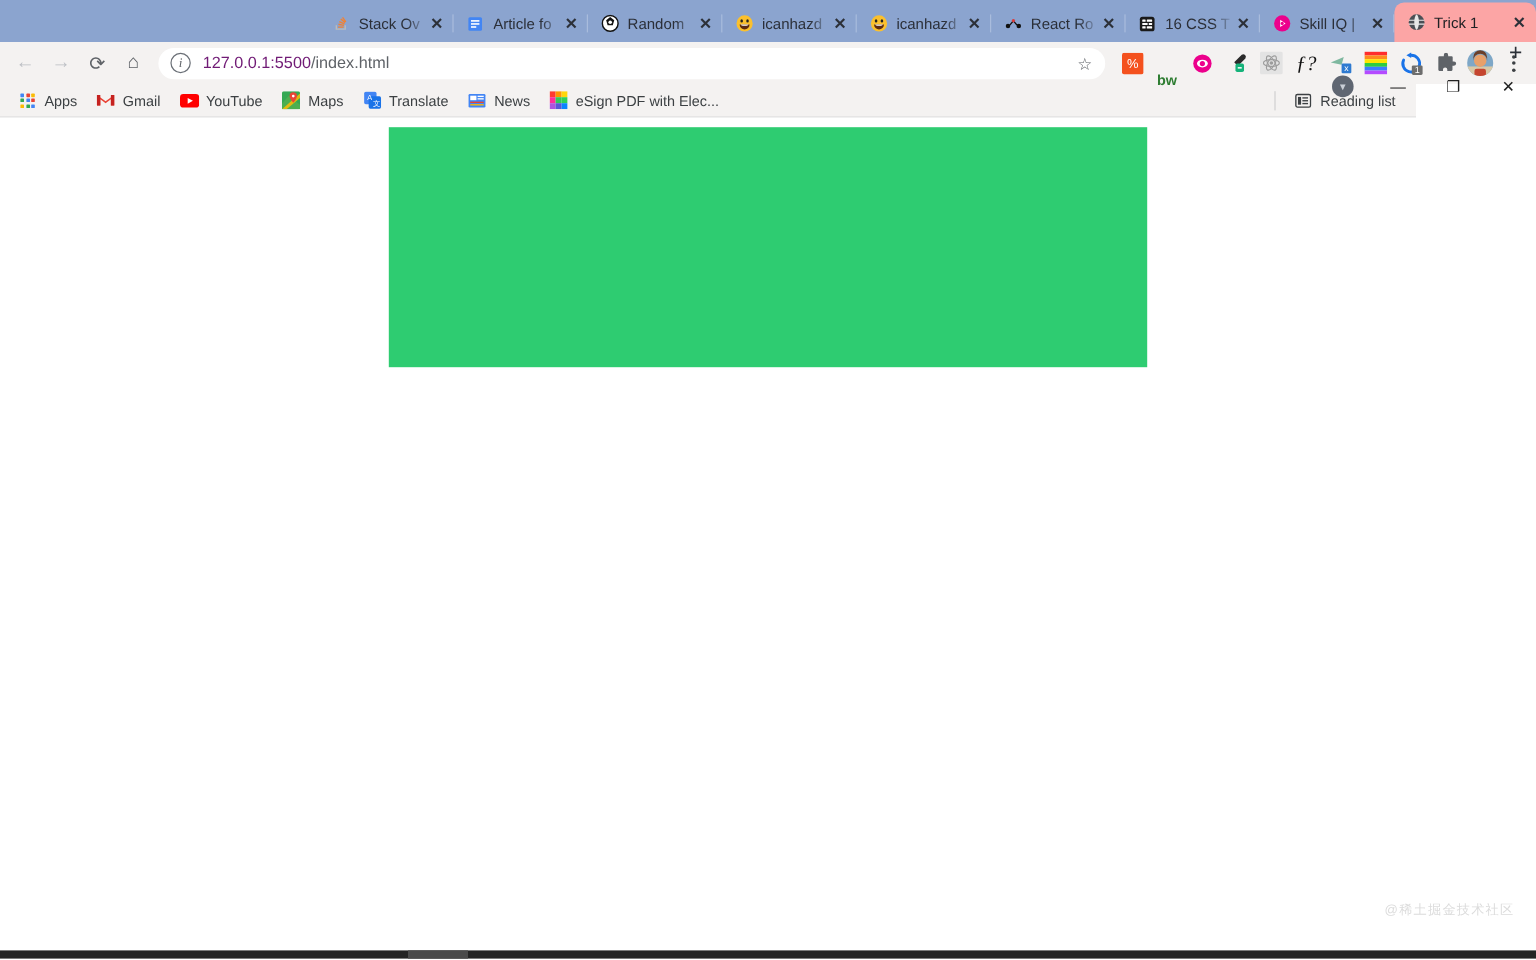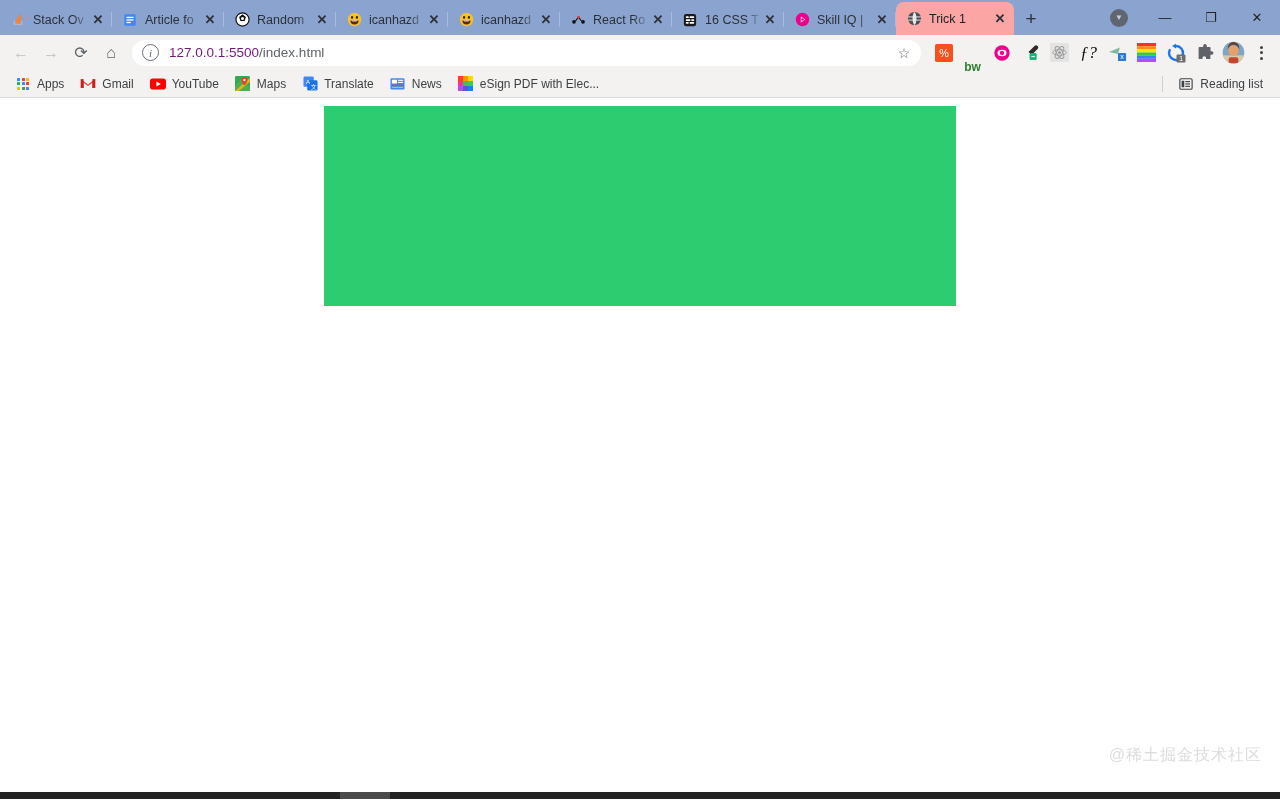--- a/index.html
+++ b/index.html
@@ -6,21 +6,21 @@
   html, body {
     width:1280px; height:800px; overflow:hidden;
     font-family:"Liberation Sans", sans-serif;
     background:#ffffff;
   }
 
   
   .tabstrip{
     position:relative; height:35px; width:1280px;
     background:#8ba4cf;
-    display:flex; align-items:flex-end;
+    display:flex; align-items:flex-end;flex-direction:column;
   }
   .tabs{ display:flex; align-items:flex-end; height:35px; }
   .tab{
     position:relative;
     height:31px; margin-top:4px;
     display:flex; align-items:center;
     padding:0 6px 0 10px;
     width:112px;
     color:#2b2f38;
     font-size:12.5px;
@@ -123,21 +123,21 @@
   }
   .menu-dots{
     width:26px;height:28px;
     display:flex;flex-direction:column;align-items:center;justify-content:center;
     gap:2.5px;
   }
   .menu-dots i{ width:3px;height:3px;border-radius:50%;background:#3c4043;display:block; }
 
   
   .bookmarks{
-    height:28px;width:1280px;
+    height:28px;width:1180px;
     background:#f4f2f1;
     border-bottom:1px solid #dcdcdc;
     display:flex;align-items:center;
     padding:0 8px;
     font-size:12px;color:#3c4043;
   }
   .bmk{
     display:flex;align-items:center;
     padding:3px 7px;margin-right:2px;
     white-space:nowrap;
@@ -165,21 +165,21 @@
   }
   .green-box{
     position:absolute;
     left:324px; top:8px;
     width:632px; height:200px;
     background:#2ecc71;
   }
   .watermark{
     position:absolute;
     right:18px; bottom:33px;
-    font-size:16px;
+    font-size:11px;
     color:#dcdcdc;
     letter-spacing:1px;
     white-space:nowrap;
   }
 
   
   .bottombar{
     position:absolute; left:0; bottom:0;
     width:1280px; height:7px;
     background:#232323;

